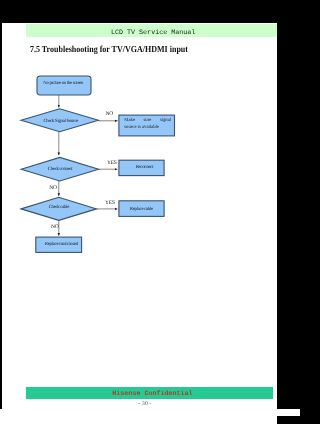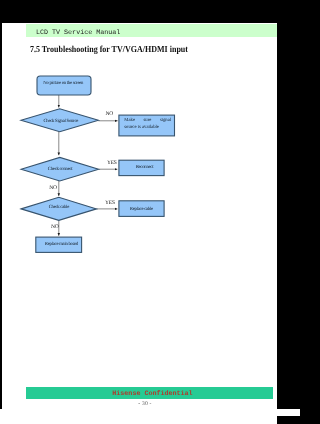--- a/index.html
+++ b/index.html
@@ -11,22 +11,22 @@
   #page{position:absolute;left:2px;top:23px;width:275px;height:401px;background:#fff;overflow:hidden;
       transform:translateZ(0);}
   #topband{position:absolute;left:0;top:0;width:300px;height:23px;background:#000;}
   #rightband{position:absolute;left:277px;top:0;width:23px;height:424px;background:#000;}
   #leftstrip{position:absolute;left:0;top:0;width:2.8px;height:409px;background:#000;}
   #bottomwhite{position:absolute;left:0;top:409px;width:300px;height:15px;background:#fff;}
   #bottombar{position:absolute;left:145.8px;top:416px;width:154.2px;height:8px;background:#000;}
 
   .hdrband{position:absolute;left:24.1px;top:1.2px;width:252.3px;height:12.8px;background:#CCFFCC;}
   .hdrtext, .title, .fttext, .pagenum, .justbox{transform:translateZ(0);}
-  .hdrtext{position:absolute;left:34px;top:3.6px;width:252.3px;height:12.8px;line-height:12.8px;
-      text-align:left;font-family:"Liberation Mono", monospace;font-size:6.7px;color:#1a1a1a;letter-spacing:0px;}
+  .hdrtext{position:absolute;left:25px;top:3.6px;width:252.3px;height:12.8px;line-height:12.8px;
+      text-align:center;font-family:"Liberation Mono", monospace;font-size:6.7px;color:#1a1a1a;letter-spacing:0px;}
   .title{position:absolute;left:27.6px;top:21.2px;font-family:"Liberation Serif", serif;
       font-weight:bold;font-size:9.2px;color:#111;white-space:nowrap;
       transform:scaleX(0.872);transform-origin:0 0;}
 
   .ftband{position:absolute;left:24px;top:363.8px;width:246.9px;height:12px;background:#26CB94;}
   .fttext{position:absolute;left:27px;top:363.8px;width:246.9px;height:15px;line-height:14.3px;text-align:center;
       font-family:"Liberation Mono", monospace;font-size:6.7px;color:#B0392B;font-weight:bold;}
   .pagenum{position:absolute;left:5.5px;top:377.8px;width:275px;text-align:center;
       font-family:"Liberation Serif", serif;font-size:5.6px;color:#555;letter-spacing:0.2px;}
 

